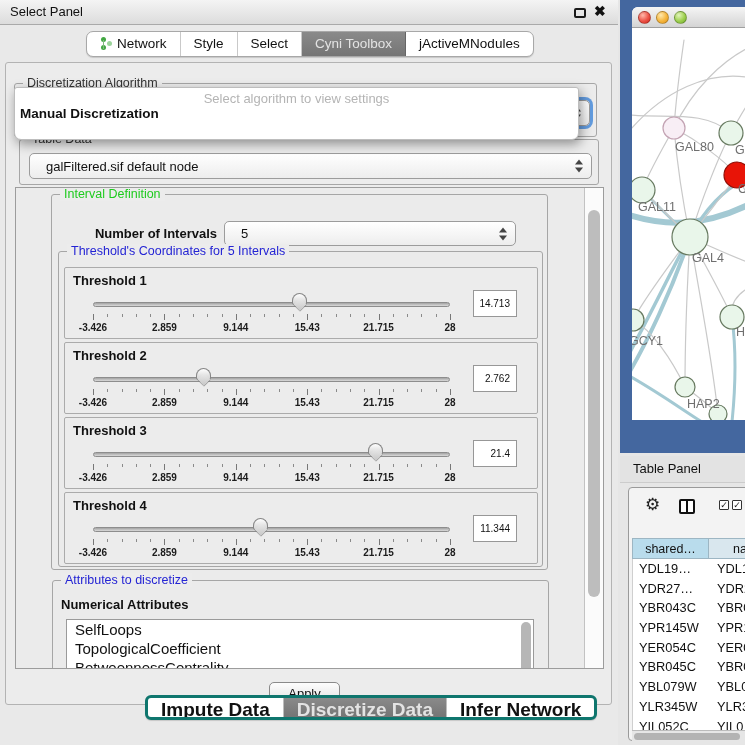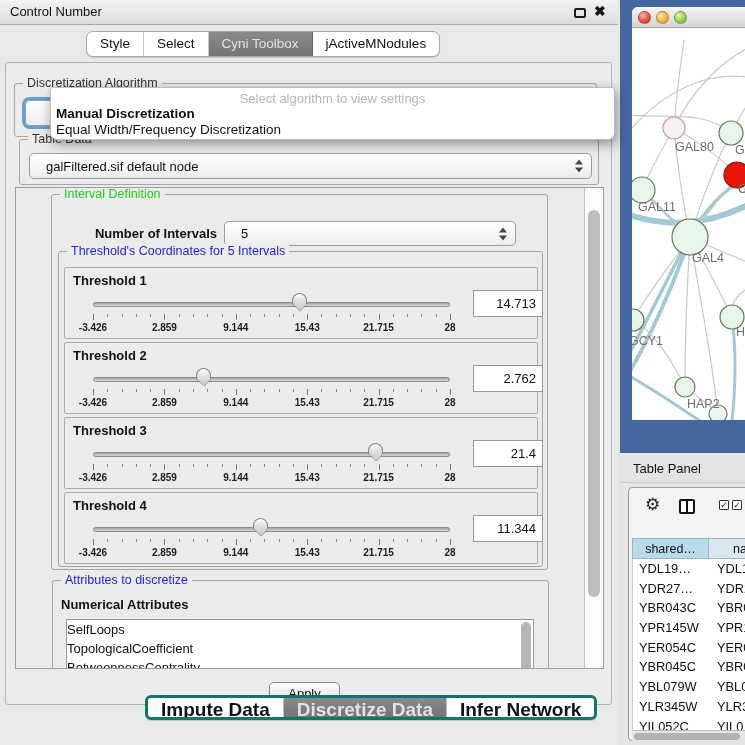--- a/index.html
+++ b/index.html
@@ -41,21 +41,21 @@
     display:flex; align-items:center; padding:0 16px; }
   .stepper { position:absolute; right:8px; top:50%; transform:translateY(-50%);
     display:flex; flex-direction:column; gap:3px; }
   .arr { width:0; height:0; border-left:4px solid transparent; border-right:4px solid transparent; }
   .arr.up { border-bottom:5px solid #444; } .arr.dn { border-top:5px solid #444; }
   .focusring { box-shadow:0 0 0 3px rgba(84,148,222,.9); }
 
   
   #popup { position:absolute; left:8px; top:24px; width:565px; height:53px; background:#fff;
     border:1px solid #bdbdbd; border-radius:3px 3px 7px 7px;
-    box-shadow:2px 4px 12px rgba(0,0,0,.4); z-index:20;margin-left:36px; }
+    box-shadow:2px 4px 12px rgba(0,0,0,.4); z-index:20; }
   #popup-prompt { position:absolute; left:0; top:3px; width:100%; text-align:center;
     color:#b4b4b4; font-size:13px; }
   .popup-item { position:absolute; left:5px; font-size:13.5px; white-space:nowrap; }
   .popup-item.bold { font-weight:bold; }
 
   
   #viewport { position:absolute; left:9px; top:124px; width:589px; height:482px;
     border:1px solid #9c9c9c; background:#ebebeb; overflow:hidden; }
   #vscroll { position:absolute; right:0; top:0; width:19px; height:100%;
     background:#fbfbfb; border-left:1px solid #c2c2c2; }
@@ -71,28 +71,28 @@
   .thumb { position:absolute; top:25px; width:15px; height:12px; z-index:5;
     background:linear-gradient(#fefefe,#cfcfcf); border:1px solid #858585; border-bottom:none;
     border-radius:8px 8px 3px 3px; }
   .thumb::after { content:''; position:absolute; left:2px; top:6px; width:9px; height:9px;
     transform:rotate(45deg); background:linear-gradient(135deg,#ececec,#c6c6c6);
     border-right:1px solid #858585; border-bottom:1px solid #858585; border-radius:1px; }
   .tick { position:absolute; top:46px; width:1px; height:3px; background:#8a8a8a; }
   .tick.major { height:6px; background:#777; }
   .tlabel { position:absolute; top:54px; transform:translateX(-50%); font-size:10px;
     font-weight:bold; color:#1c1c1c; white-space:nowrap; }
-  .vbox { position:absolute; left:408px; top:22px; width:70px; height:27px; background:#fff;
-    border:1px solid #979797; font-size:13px; display:flex; align-items:center;
+  .vbox { position:absolute; left:408px; top:22px; width:44px; height:27px; background:#fff;
+    border:1px solid #979797; font-size:10px; display:flex; align-items:center;
     justify-content:flex-end; padding-right:6px; }
 
   
   #attrlist { position:absolute; left:13px; top:38px; width:468px; height:70px;
     background:#fff; border:1px solid #9a9a9a; overflow:hidden; }
-  .attr-item { font-size:13px; line-height:19px; white-space:nowrap; }
+  .attr-item { font-size:15px; line-height:19px; padding-left:8px; white-space:nowrap; }
   #attrscroll { position:absolute; right:2px; top:2px; width:10px; height:62px;
     border-radius:5px; background:#b6b6b6; }
 
   #applybtn { position:absolute; left:263px; top:619px; width:71px; height:22px;
     background:linear-gradient(#fdfdfd,#e2e2e2); border:1px solid #8a8a8a; border-radius:5px;
     font-size:13px; display:flex; align-items:center; justify-content:center; }
 
   #bottabs { position:absolute; left:145px; top:695px; height:25px; display:flex;
     background:#fff; border:3px solid #0f766e; border-radius:6px; overflow:hidden;
     font-size:19px; font-weight:bold; box-shadow:0 1px 1px rgba(0,0,0,.15); }
@@ -143,26 +143,30 @@
   #hscroll { position:absolute; left:3px; top:242px; width:138px; height:11px;
     background:#e6e6e6; border-top:1px solid #bbb; }
   #hthumb { position:absolute; left:2px; top:2px; width:106px; height:7px;
     border-radius:4px; background:#b3b3b3; }
 </style>
 </head>
 <body>
 
 <div id="cp">
   <div id="cp-titlebar">
-    <span id="cp-title">Control Number</span>
+    <span id="cp-title">Select Panel</span>
     <span id="cp-restore"></span>
     <span id="cp-close">✖</span>
   </div>
 
   <div id="toptabs">
+      <div class="tab">
+        <span class="neticon"></span>
+        <span>Network</span>
+      </div>
       <div class="tab">
         <span>Style</span>
       </div>
       <div class="tab">
         <span>Select</span>
       </div>
       <div class="tab sel">
         <span>Cyni Toolbox</span>
       </div>
       <div class="tab">
@@ -178,21 +182,20 @@
         <span class="stepper">
           <span class="arr up"></span>
             <span class="arr dn"></span>
           </span>
       </div>
     </div>
 
     <div id="popup">
       <div id="popup-prompt">Select algorithm to view settings</div>
       <div class="popup-item bold" style="top:18px;">Manual Discretization</div>
-      <div class="popup-item" style="top:34px;">Equal Width/Frequency Discretization</div>
     </div>
 
     <div class="group" style="left:13px; top:76px; width:580px; height:46px;">
       <span class="gtitle dark">Table Data</span>
       <div class="combo" style="left:9px; top:13px; width:563px; height:26px;">
         <span>galFiltered.sif default node</span>
         <span class="stepper">
           <span class="arr up"></span>
             <span class="arr dn"></span>
           </span>

